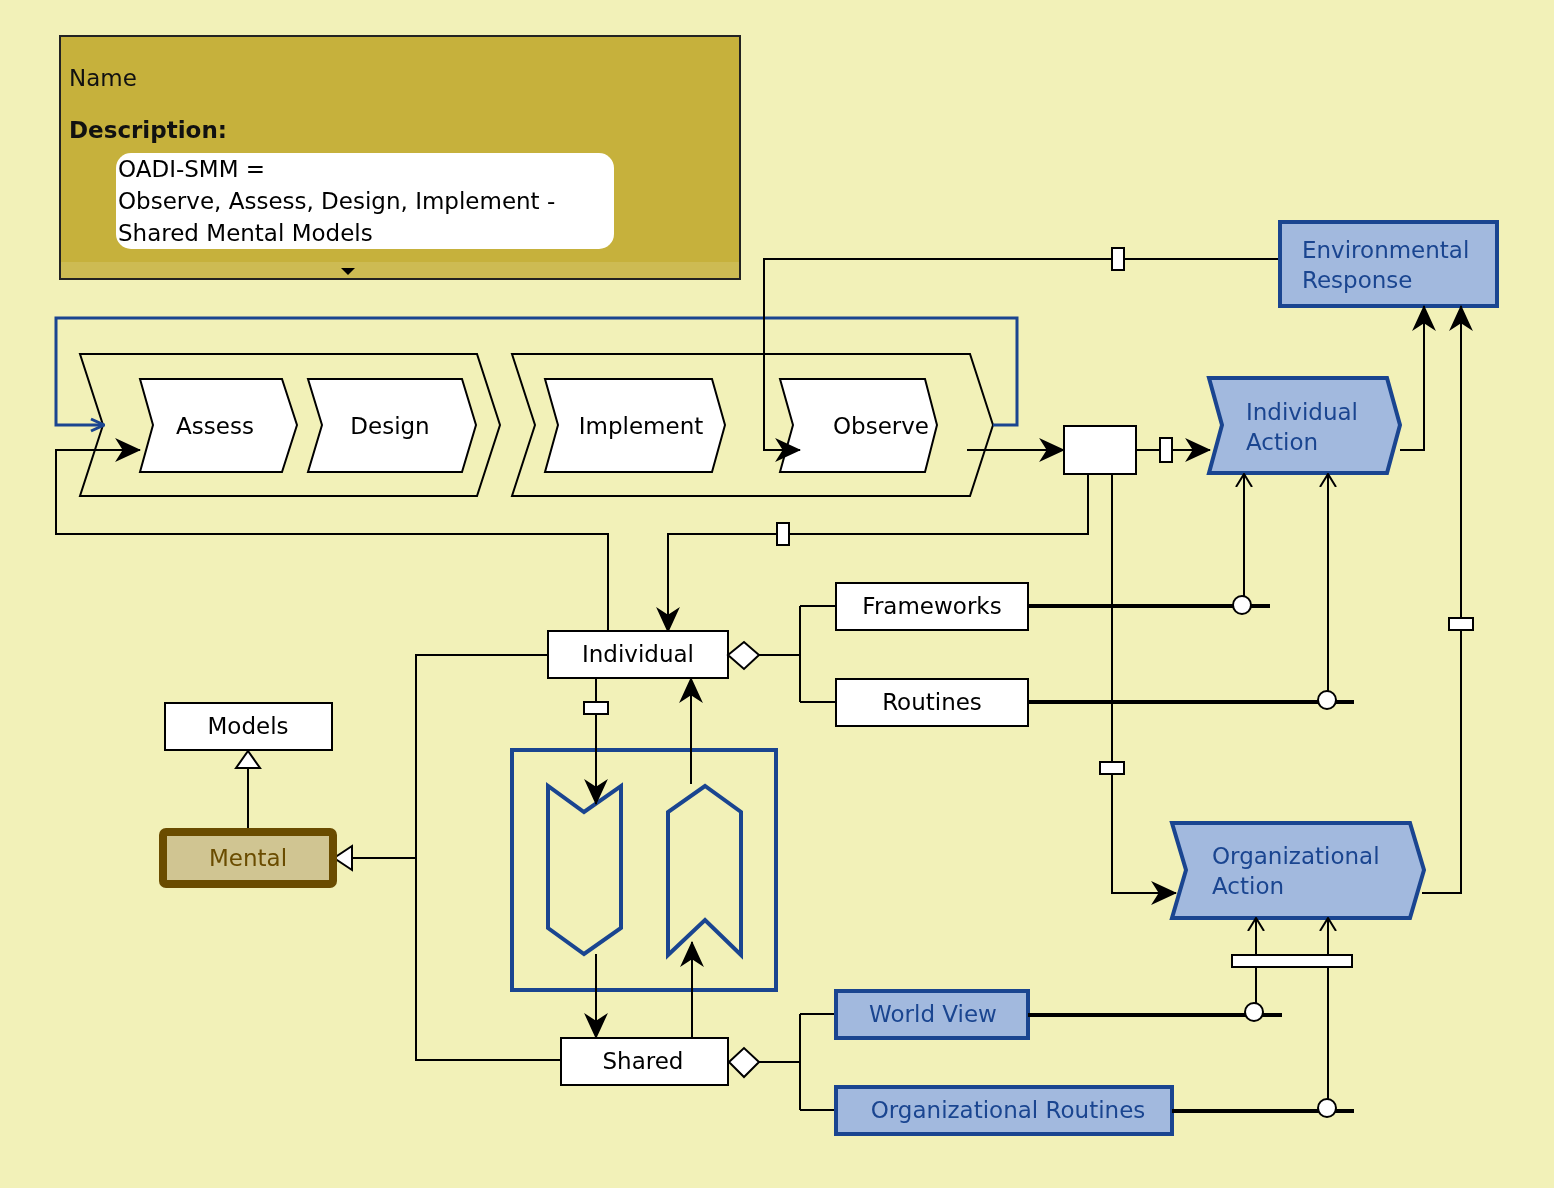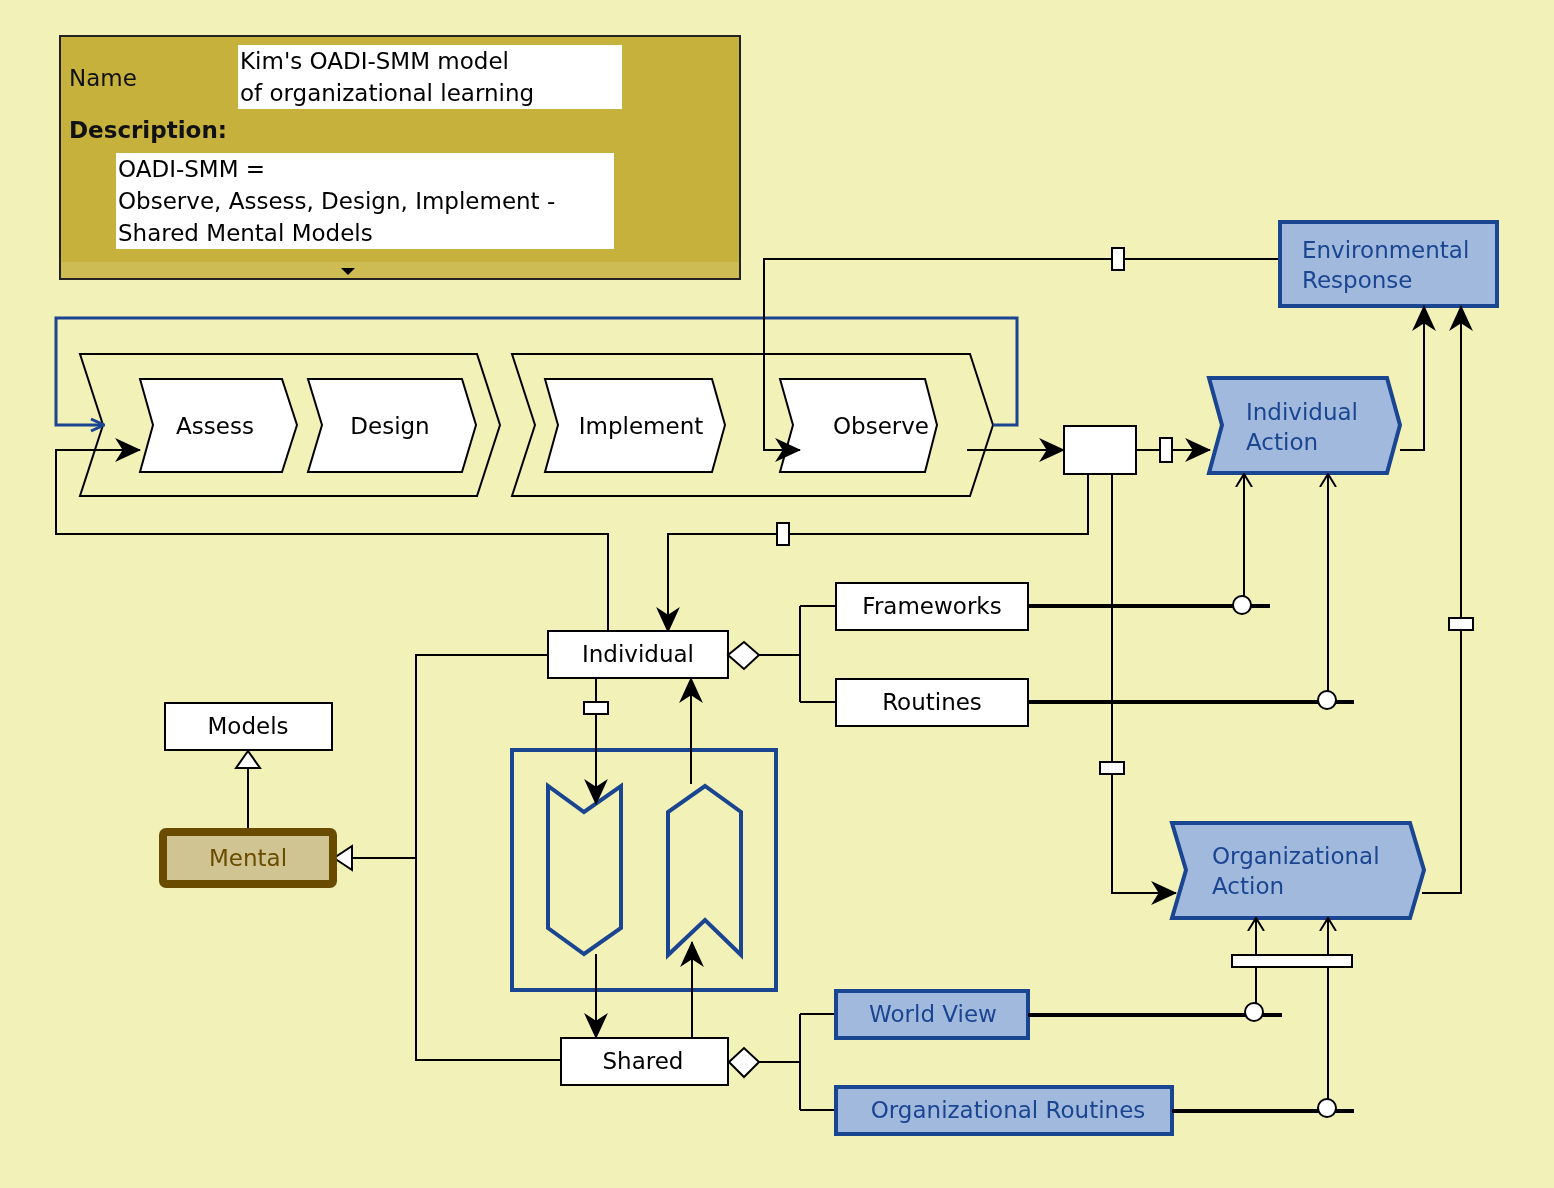--- a/index.html
+++ b/index.html
@@ -15,24 +15,22 @@
   .info .val { position:absolute; background:#fff; font-size:23px; line-height:32px; color:#000; padding:0 2px; white-space:pre; }
   .info .foot { position:absolute; left:0; right:0; bottom:0; height:16px; background:#cdbb53; }
   .info .caret { position:absolute; left:280px; bottom:3px; width:0; height:0;
                  border-left:7px solid transparent; border-right:7px solid transparent; border-top:7px solid #000; }
 </style>
 </head>
 <body>
 
 <div class="info">
   <span class="lbl" style="left:8px;top:28px;">Name</span>
-  <div class="val" style="left:177px;top:8px;width:380px;height:64px;">Kim's OADI-SMM model
-of organizational learning</div>
   <span class="lbl" style="left:8px;top:80px;font-weight:bold;">Description:</span>
-  <div class="val" style="left:55px;top:116px;width:494px;height:96px;">OADI-SMM =
+  <div class="val" style="left:55px;top:116px;width:494px;height:96px;border-radius:15px;">OADI-SMM =
 Observe, Assess, Design, Implement -
 Shared Mental Models</div>
   <div class="foot"></div>
   <div class="caret"></div>
 </div>
 
 <svg width="1554" height="1188" viewBox="0 0 1554 1188">
   <defs>
     <marker id="ah" viewBox="0 0 12 12" refX="11" refY="6" markerWidth="12" markerHeight="12" markerUnits="userSpaceOnUse" orient="auto">
       <path d="M0,0 L12,6 L0,12 L4,6 Z" fill="#000"></path>

